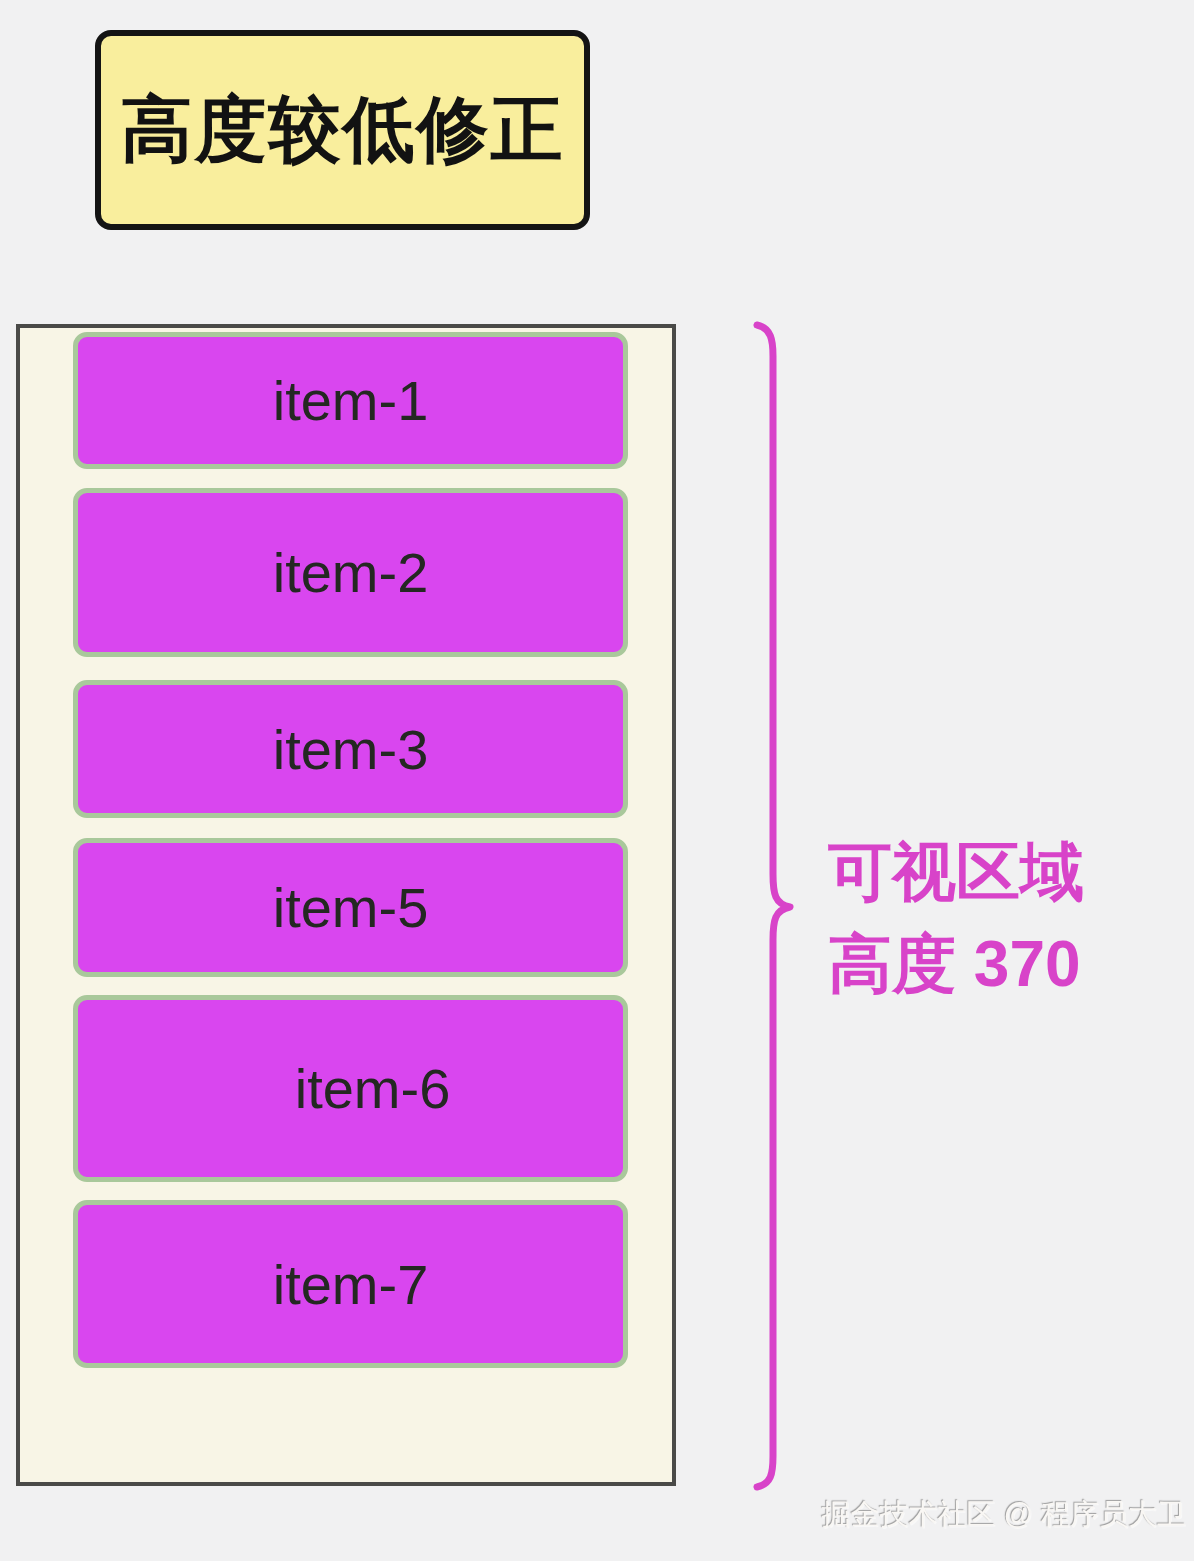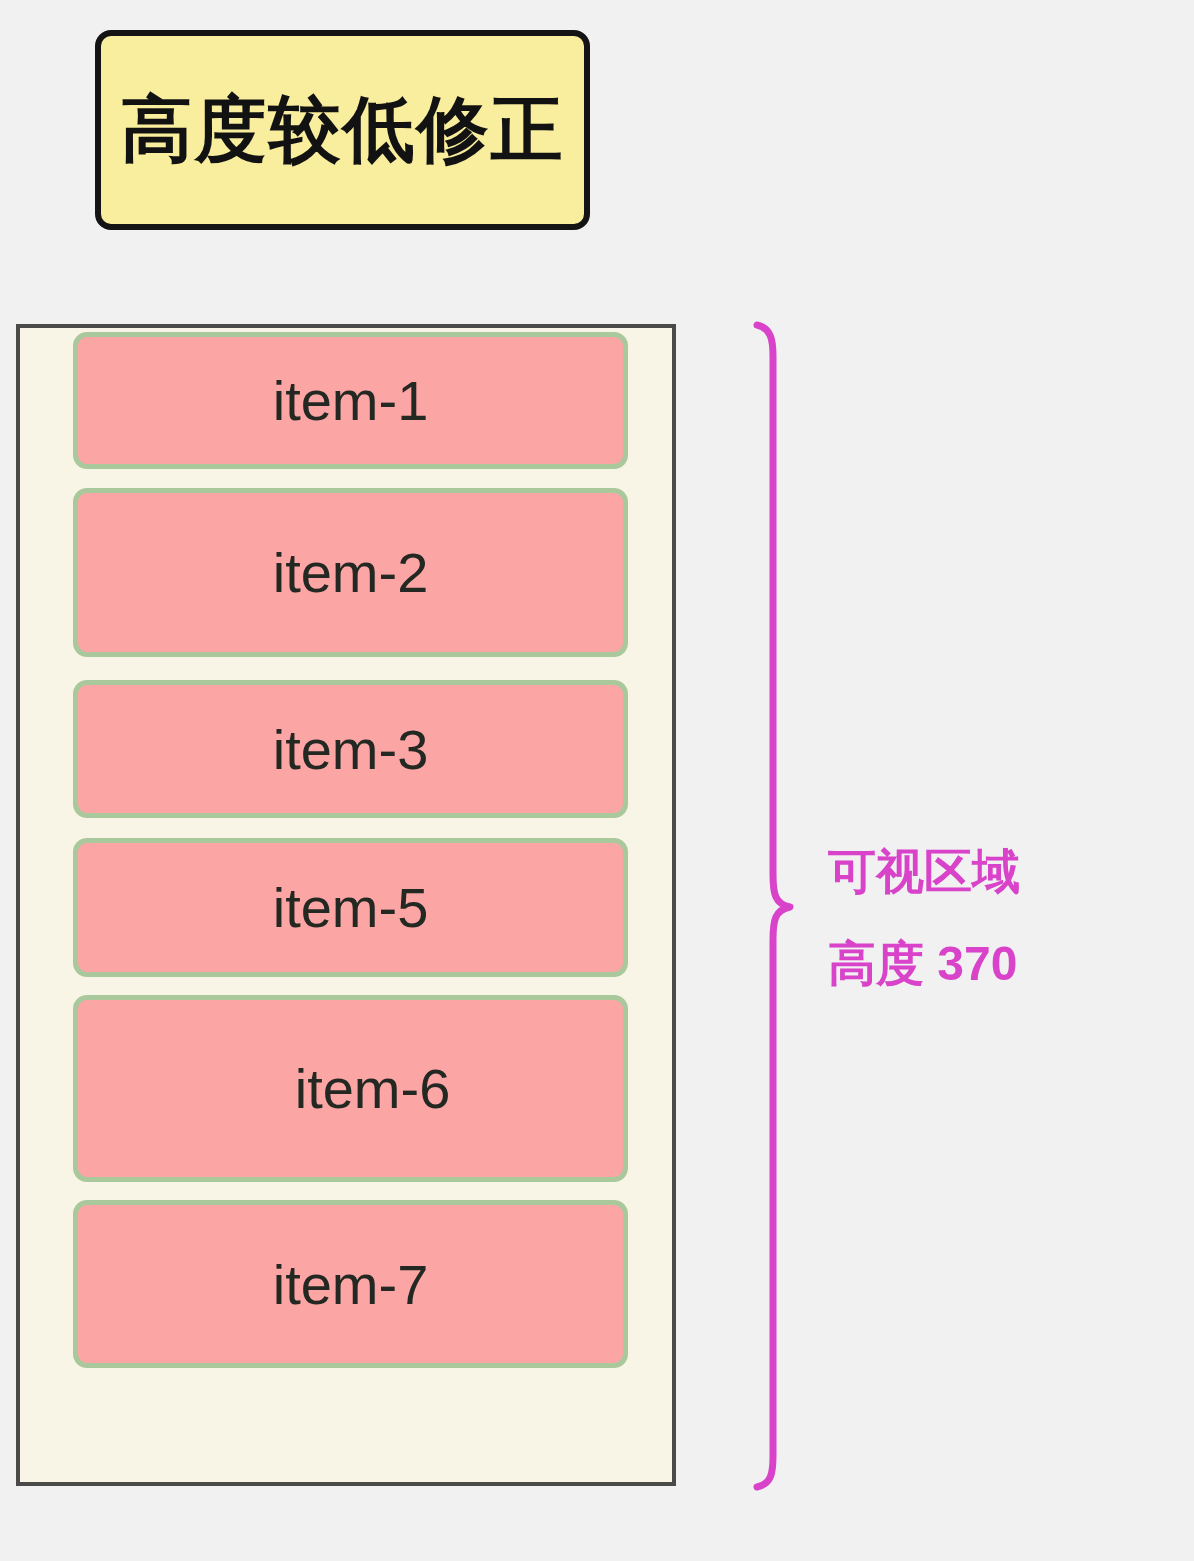--- a/index.html
+++ b/index.html
@@ -51,21 +51,21 @@
     border: 4px solid #4a4a48;
     overflow: visible;
   }
 
   
   .item {
     position: absolute;
     left: 53px;
     width: 555px;
     box-sizing: border-box;
-    background: #fca5a5;
+    background: #d946ef;
     border: 5px solid #a9c89b;
     border-radius: 14px;
     display: flex;
     align-items: center;
     justify-content: center;
     font-size: 56px;
     color: #242822;
     z-index: 2;
   }
   .item:nth-child(1) { top: 4px;    height: 137px; }
@@ -84,21 +84,21 @@
     width: 90px;
     height: 1180px;
   }
 
   
   .annotation {
     position: absolute;
     left: 828px;
     top: 826px;
     color: #d843c9;
-    font-size: 48px;
+    font-size: 64px;
     font-weight: bold;
     line-height: 92px;
     white-space: nowrap;
   }
 
   
   .watermark {
     position: absolute;
     right: 8px;
     bottom: 26px;
@@ -140,14 +140,15 @@
 
   <svg class="brace-svg" viewBox="0 0 90 1180" xmlns="http://www.w3.org/2000/svg">
     <path d="M22 7 C36 10 38 22 38 38 L38 556 C38 576 40 586 55 589 C40 592 38 602 38 622 L38 1138 C38 1156 36 1166 22 1169" fill="none" stroke="#d843c9" stroke-width="7" stroke-linecap="round" stroke-linejoin="round"></path>
   </svg>
 
   <div class="annotation">
     <div>可视区域</div>
     <div>高度 370</div>
   </div>
 
+  <div class="watermark">掘金技术社区 @ 程序员大卫</div>
 
 </div>
 
 </body></html>

